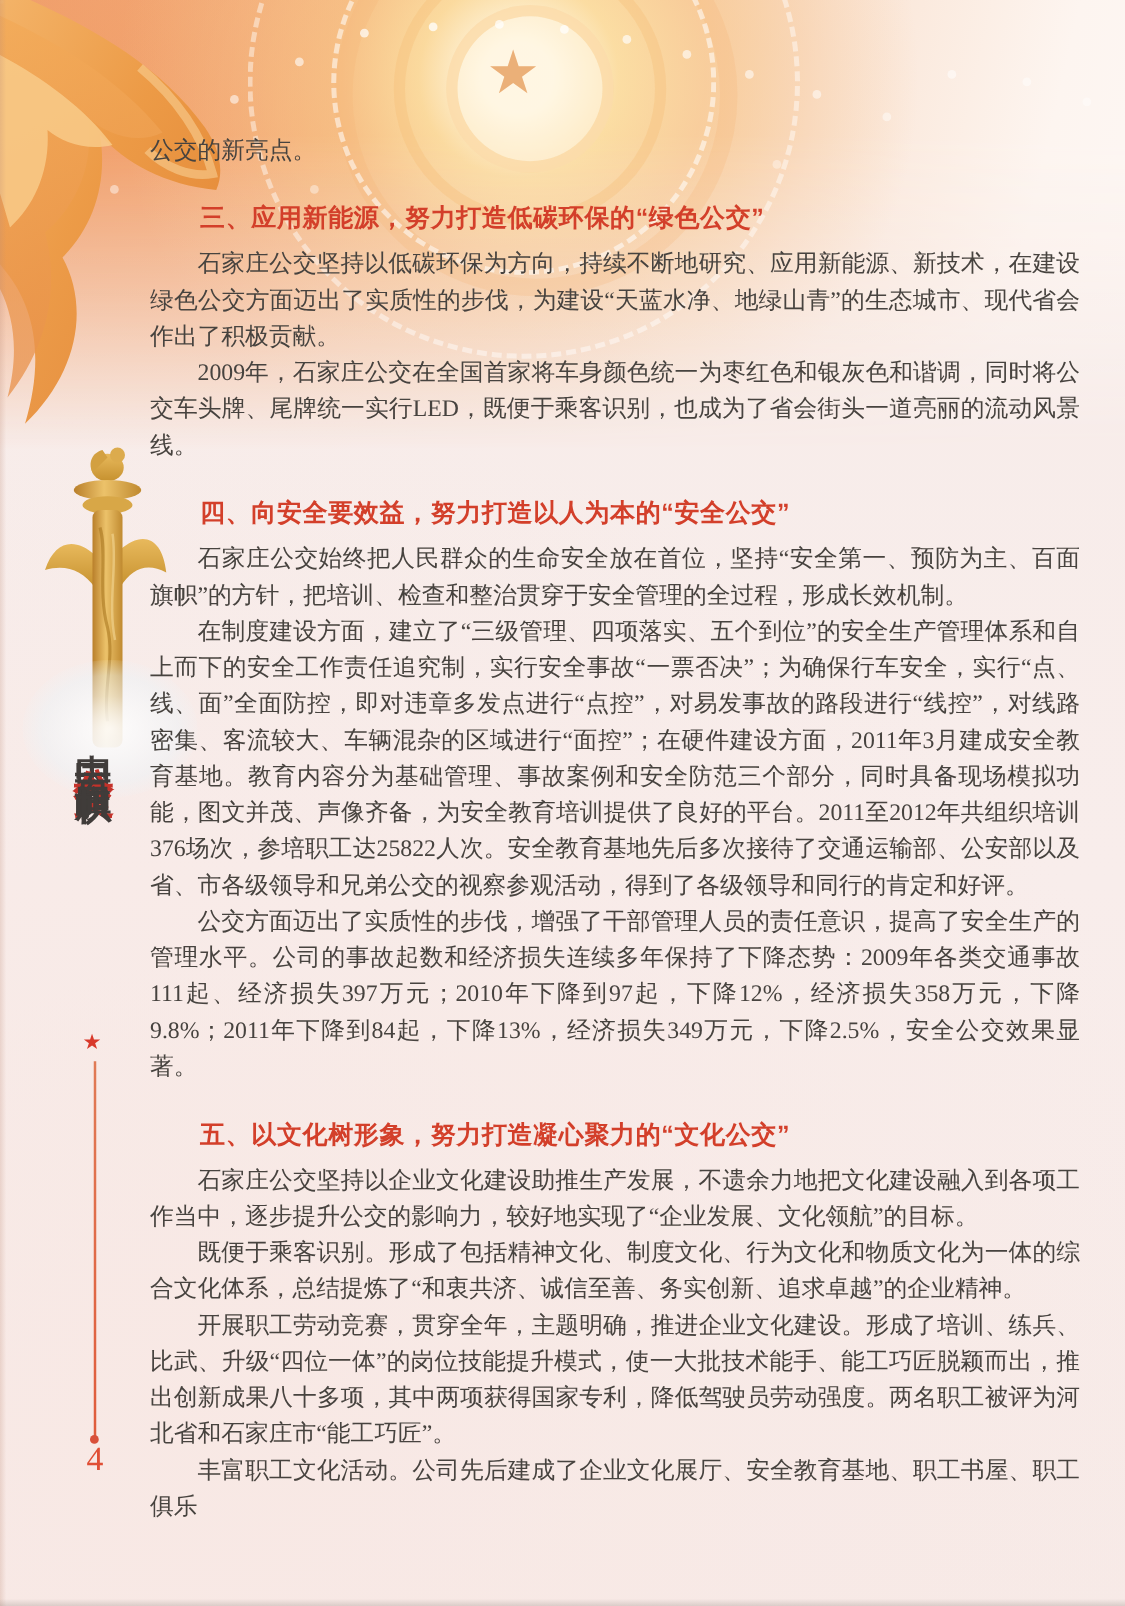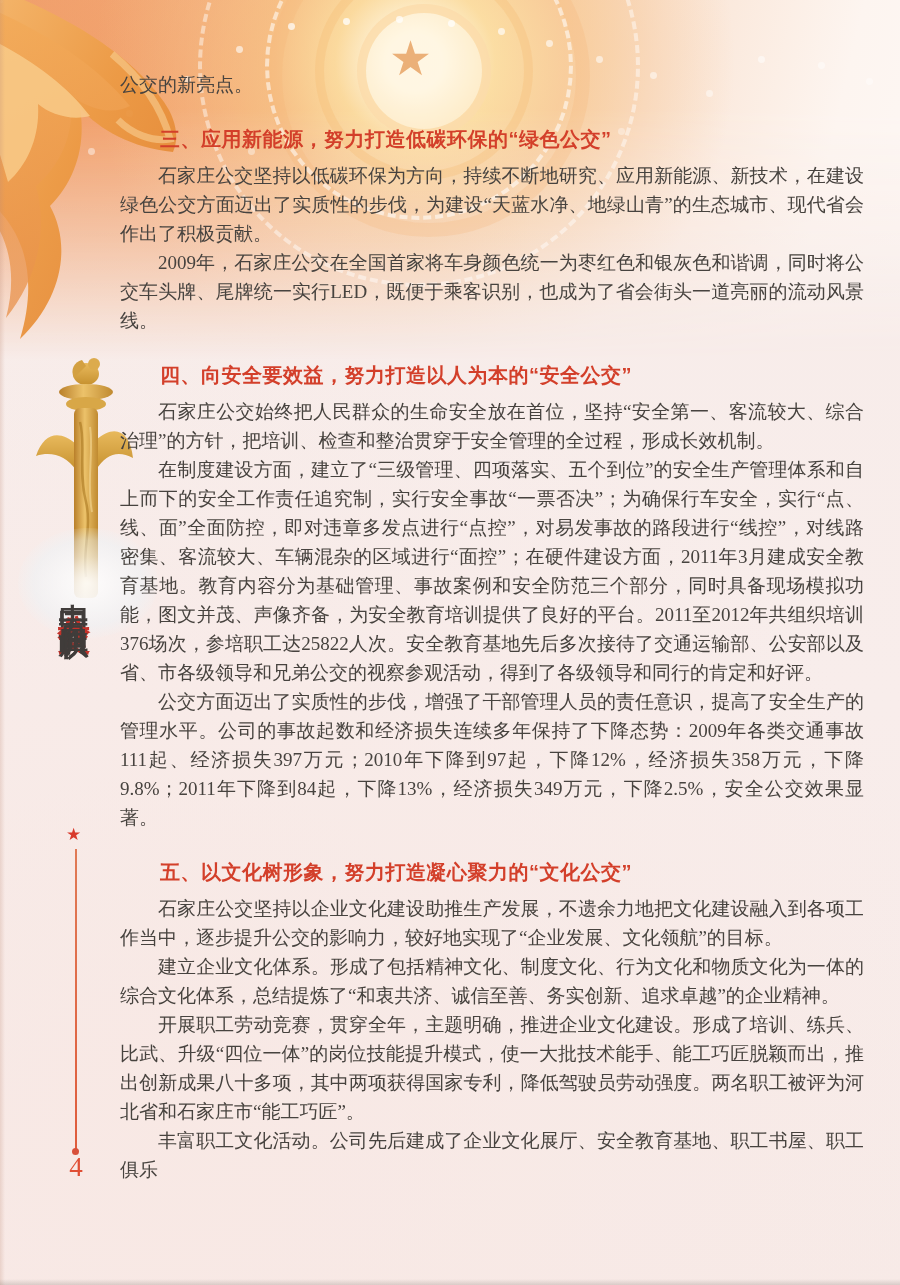--- a/index.html
+++ b/index.html
@@ -54,21 +54,21 @@
   .side-star{position:absolute;left:66px;top:824px;font-size:17px;color:#d8392b;font-family:"DejaVu Sans",sans-serif;}
   .vline{position:absolute;left:75px;top:849px;width:2px;height:300px;background:linear-gradient(180deg,#e07a55,#df5c3c);}
   .vdot{position:absolute;left:72px;top:1148px;width:7px;height:7px;border-radius:50%;background:#d8503a;}
   .pagenum{position:absolute;left:62px;top:1152px;width:28px;text-align:center;font-size:27px;color:#e04f35;
     font-family:"Liberation Serif",serif;}
 
   
   .content{position:absolute;left:120px;top:70px;width:744px;color:#47433f;font-size:19px;line-height:29px;
     text-align:justify;font-family:"Liberation Serif","DejaVu Serif",serif;}
   .content p{margin:0;text-indent:2em;}
-  .content p.noindent{text-indent:0;}
+  .content p.noindent{text-indent:0;margin-top:36px;}
   .content h3{margin:26px 0 7px 0;text-indent:2em;font-size:20px;line-height:29px;font-weight:bold;color:#d33f2a;
     font-family:"Liberation Sans","DejaVu Sans",sans-serif;letter-spacing:.5px;}
   .it{}
 
   .scan-edge-bottom{position:absolute;left:0;bottom:0;width:100%;height:6px;
     background:linear-gradient(180deg,rgba(110,95,90,0),rgba(110,95,90,.22));}
   .scan-edge-left{position:absolute;left:0;top:0;width:5px;height:100%;
     background:linear-gradient(90deg,rgba(190,140,120,.25),rgba(190,140,120,0));}
 </style>
 </head>
@@ -150,26 +150,26 @@
   </div>
 
   <div class="content">
     <p class="noindent">公交的新亮点。</p>
 
     <h3>三、应用新能源，努力打造低碳环保的“绿色公交”</h3>
     <p><span>石家庄公交坚持以低碳环保为方向，持续不断地研究、应用新能源、新技术，在建设绿色</span><span class="it">公交方面迈出了实质性的步伐，为建设“天蓝水净、地绿山青”的生态城市、现代省会作出了积极贡献。</span></p>
     <p>2009年，石家庄公交在全国首家将车身颜色统一为枣红色和银灰色和谐调，同时将公交车头牌、尾牌统一实行LED，既便于乘客识别，也成为了省会街头一道亮丽的流动风景线。</p>
 
     <h3>四、向安全要效益，努力打造以人为本的“安全公交”</h3>
-    <p>石家庄公交始终把人民群众的生命安全放在首位，坚持“安全第一、客流较大、综合治理”的方针，把培训、检查和整治贯穿于安全管理的全过程，形成长效机制。</p>
+    <p>石家庄公交始终把人民群众的生命安全放在首位，坚持“安全第一、预防为主、百面旗帜”的方针，把培训、检查和整治贯穿于安全管理的全过程，形成长效机制。</p>
     <p>在制度建设方面，建立了“三级管理、四项落实、五个到位”的安全生产管理体系和自上而下的安全工作责任追究制，实行安全事故“一票否决”；为确保行车安全，实行“点、线、面”全面防控，即对违章多发点进行“点控”，对易发事故的路段进行“线控”，对线路密集、客流较大、车辆混杂的区域进行“面控”；在硬件建设方面，2011年3月建成安全教育基地。教育内容分为基础管理、事故案例和安全防范三个部分，同时具备现场模拟功能，图文并茂、声像齐备，为安全教育培训提供了良好的平台。2011至2012年共组织培训376场次，参培职工达25822人次。安全教育基地先后多次接待了交通运输部、公安部以及省、市各级领导和兄弟公交的视察参观活动，得到了各级领导和同行的肯定和好评。</p>
     <p>公交方面迈出了实质性的步伐，增强了干部管理人员的责任意识，提高了安全生产的管理水平。公司的事故起数和经济损失连续多年保持了下降态势：2009年各类交通事故111起、经济损失397万元；2010年下降到97起，下降12%，经济损失358万元，下降9.8%；2011年下降到84起，下降13%，经济损失349万元，下降2.5%，安全公交效果显著。</p>
 
     <h3>五、以文化树形象，努力打造凝心聚力的“文化公交”</h3>
     <p>石家庄公交坚持以企业文化建设助推生产发展，不遗余力地把文化建设融入到各项工作当中，逐步提升公交的影响力，较好地实现了“企业发展、文化领航”的目标。</p>
-    <p>建立企业文化体系。形成了包括精神文化、制度文化、行为文化和物质文化为一体的综合文化体系，总结提炼了“和衷共济、诚信至善、务实创新、追求卓越”的企业精神。</p>
+    <p>既便于乘客识别。形成了包括精神文化、制度文化、行为文化和物质文化为一体的综合文化体系，总结提炼了“和衷共济、诚信至善、务实创新、追求卓越”的企业精神。</p>
     <p>开展职工劳动竞赛，贯穿全年，主题明确，推进企业文化建设。形成了培训、练兵、比武、升级“四位一体”的岗位技能提升模式，使一大批技术能手、能工巧匠脱颖而出，推出创新成果八十多项，其中两项获得国家专利，降低驾驶员劳动强度。两名职工被评为河北省和石家庄市“能工巧匠”。</p>
     <p>丰富职工文化活动。公司先后建成了企业文化展厅、安全教育基地、职工书屋、职工俱乐</p>
   </div>
 
   <div class="scan-edge-left"></div>
   <div class="scan-edge-bottom"></div>
 </div>
 
 </body></html>

